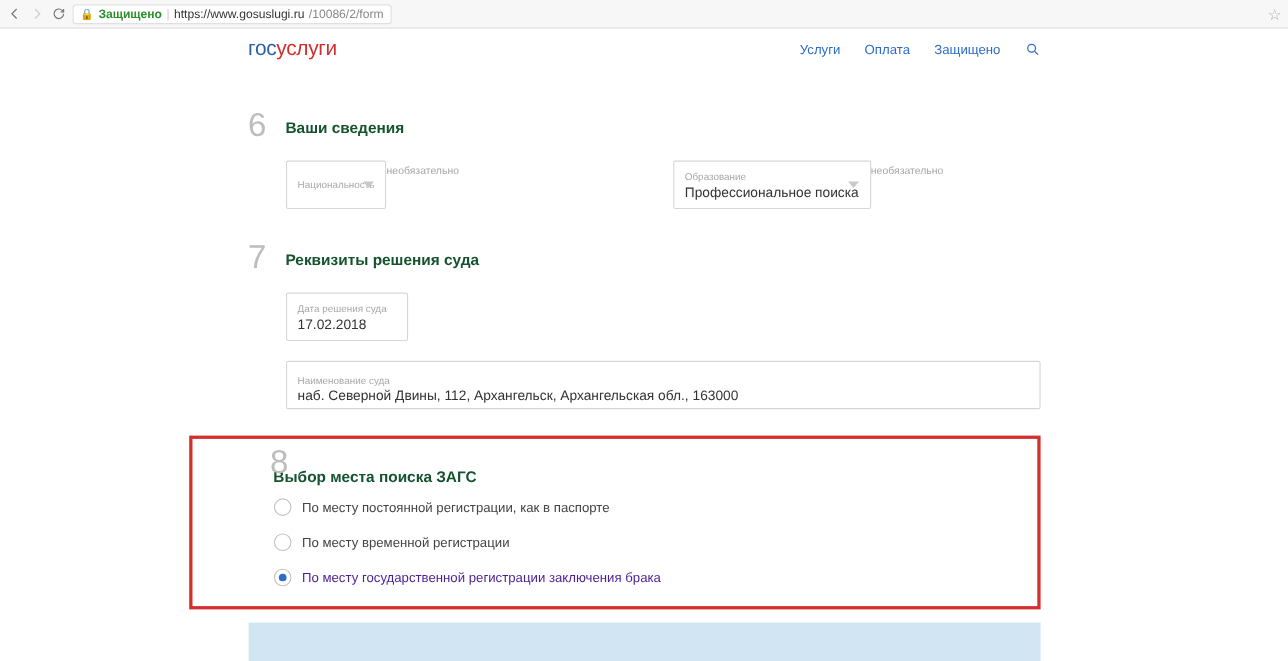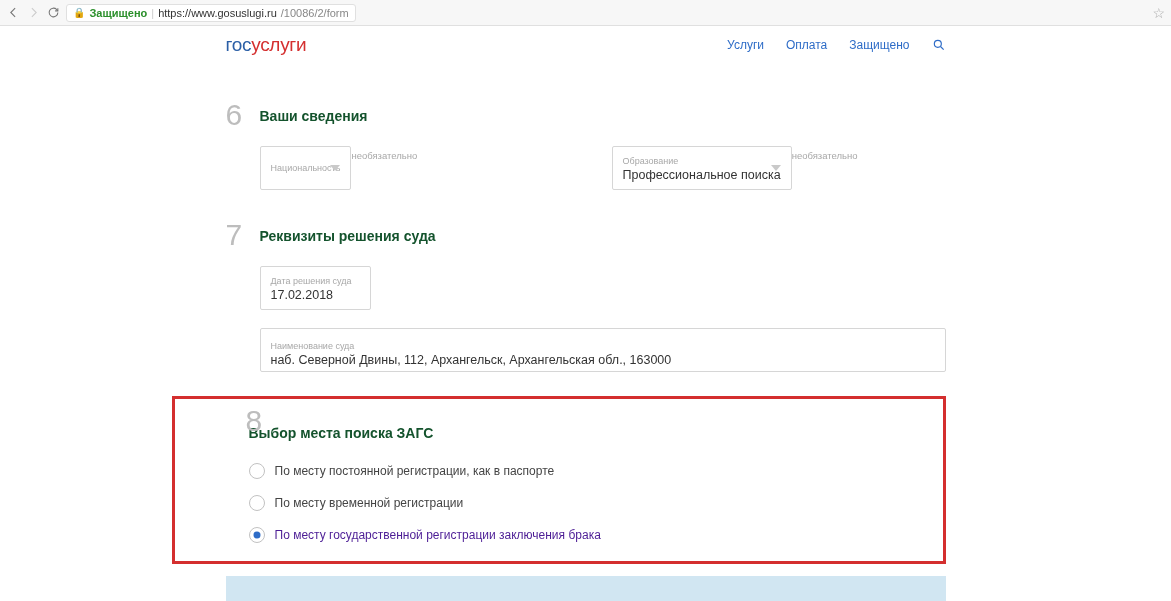--- a/index.html
+++ b/index.html
@@ -87,21 +87,21 @@
 
   
   .highlight-box {
     border:3px solid #d42f2f;
     padding:14px 20px 2px 20px;
     margin-left:-54px;
     margin-top:-10px;
   }
   .highlight-box .section-num { left:20px; top:8px; }
   .highlight-box .section-title { margin-left:54px; padding-top:12px; }
-  .highlight-box .section-body { margin-left:54px; margin-top:22px; }
+  .highlight-box .section-body { margin-left:54px; margin-top:12px; }
   .highlight-box .radio-item:last-child { color:#4c1d95; }
 
   
   .address-panel {
     background:#d1e6f2; margin-left:0; margin-top:12px;
     padding:42px 22px 18px 22px;
   }
 
   svg { display:block; }
 </style>

